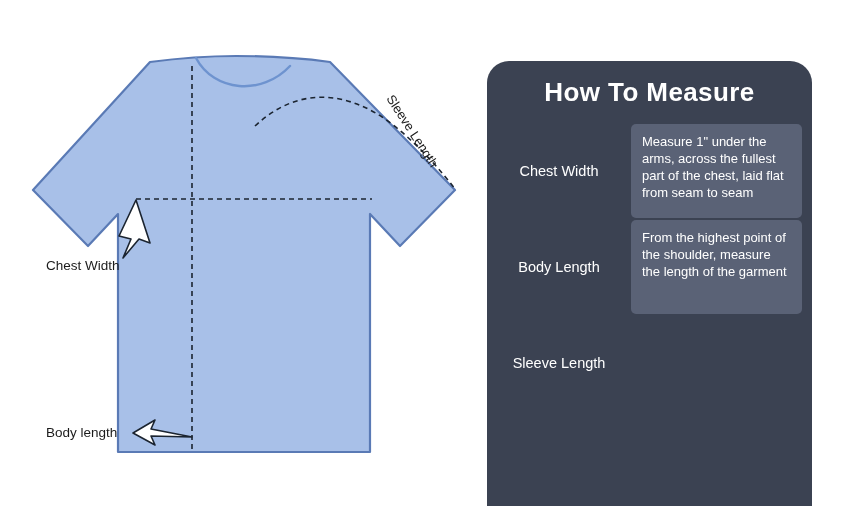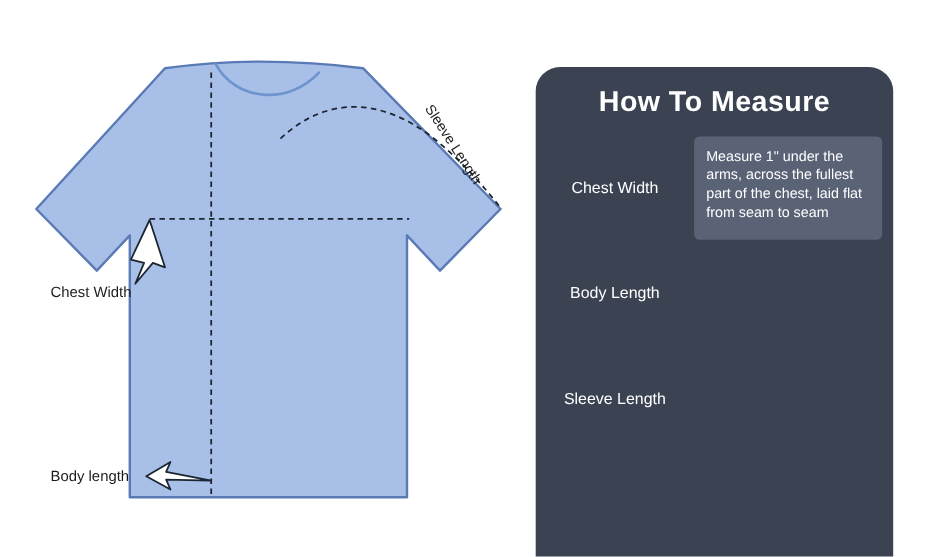--- a/index.html
+++ b/index.html
@@ -167,20 +167,21 @@
 
     <div class="rows">
 
       <div class="row">
         <div class="row-label">Chest Width</div>
         <div class="row-desc">Measure 1" under the arms, across the fullest part of the chest, laid flat from seam to seam</div>
       </div>
 
       <div class="row">
         <div class="row-label">Body Length</div>
+        <div class="row-desc">From the highest point of the shoulder, measure the length of the garment</div>
       </div>
 
       <div class="row">
         <div class="row-label">Sleeve Length</div>
       </div>
 
     </div>
   </div>
 
 </div>

